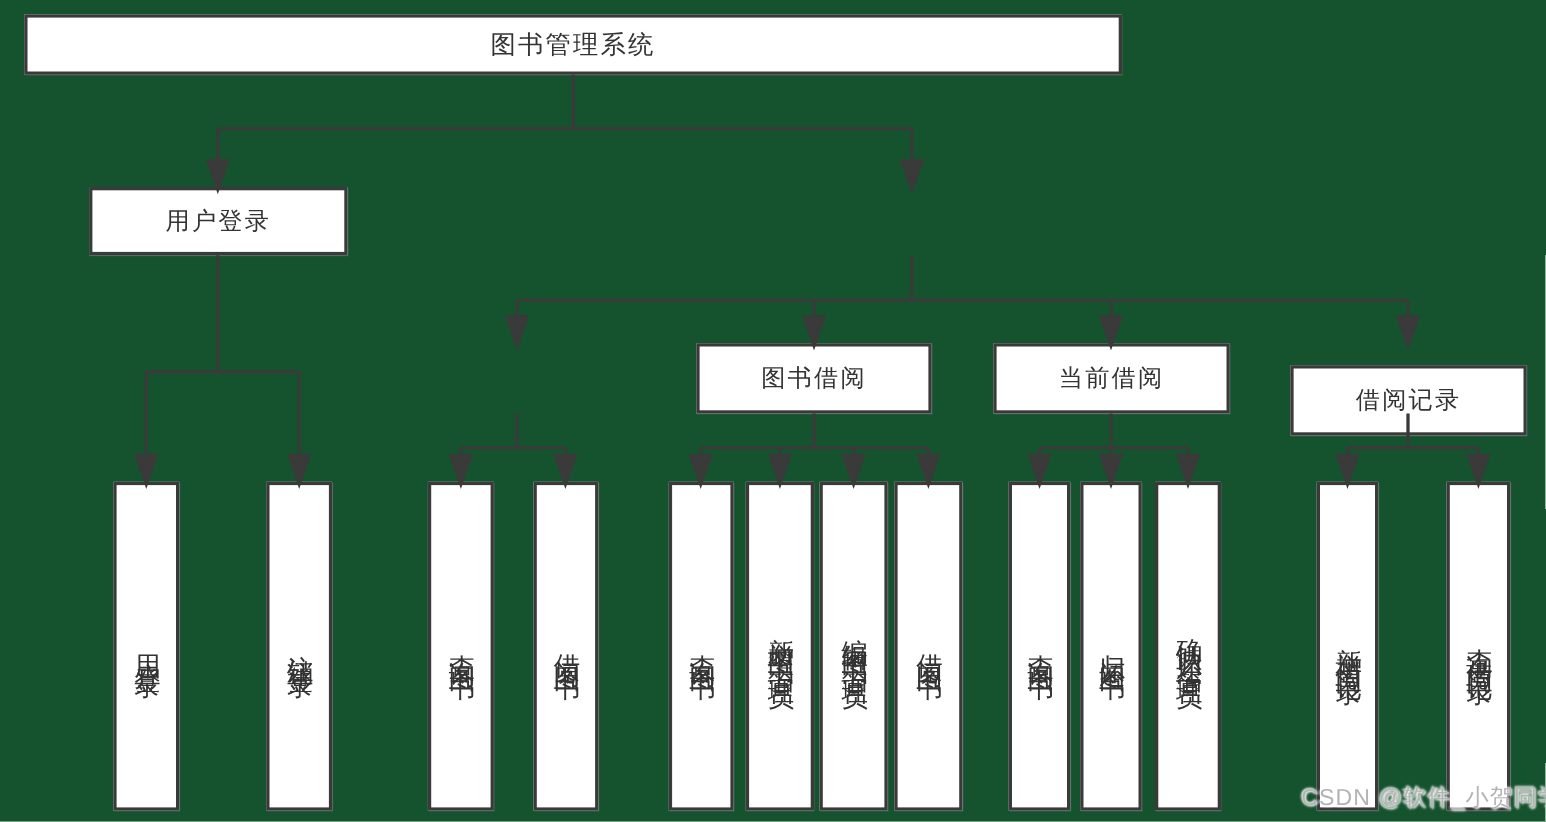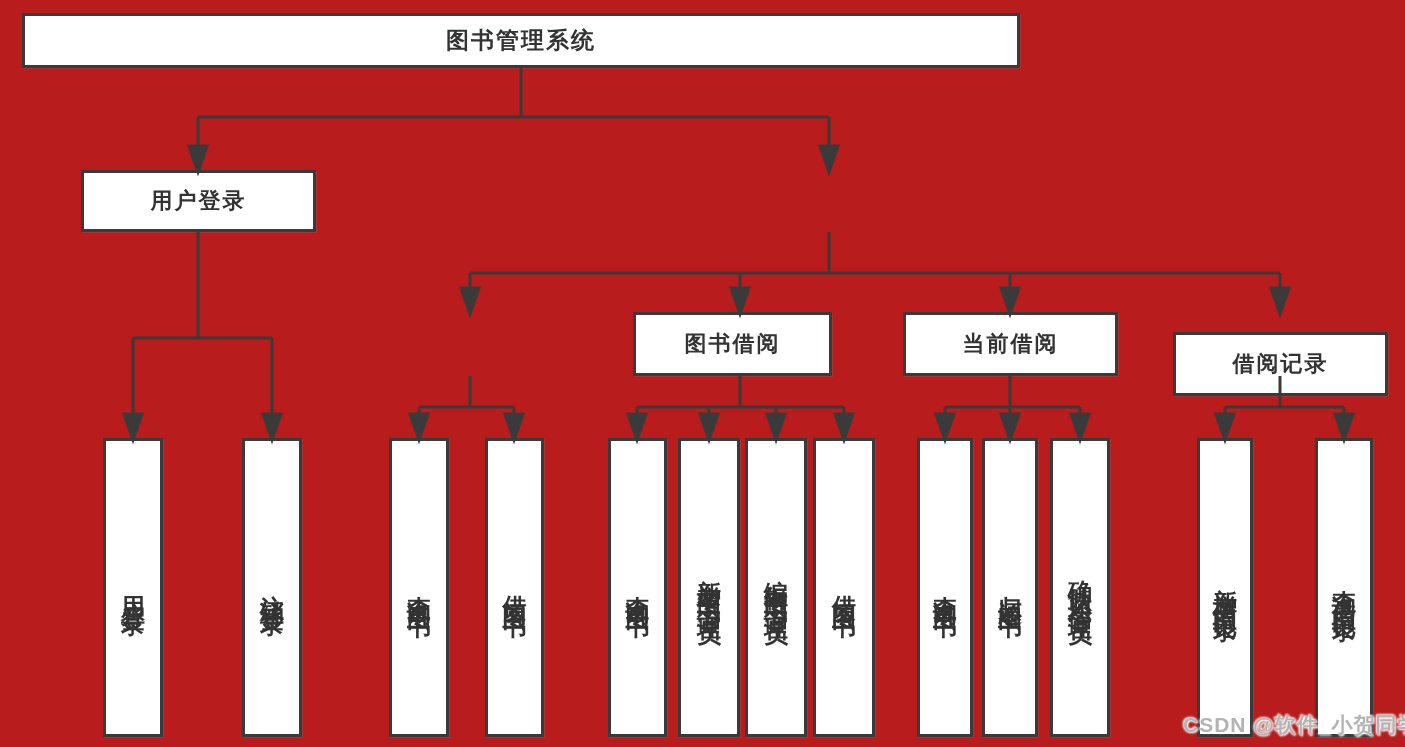--- a/index.html
+++ b/index.html
@@ -5,23 +5,22 @@
   * { margin: 0; padding: 0; box-sizing: border-box; }
   html, body { background: #ffffff; }
   body {
     font-family: "Liberation Sans", "DejaVu Sans", sans-serif;
     color: #333333;
   }
   .canvas {
     position: relative;
     width: 1405px;
     height: 747px;
-    background: #b91c1c;
+    background: #14532d;
     overflow: hidden;
-    font-weight: bold;
   }
   .box {
     position: absolute;
     background: #ffffff;
     border: 3px solid #3a3a3a;
     display: flex;
     align-items: center;
     justify-content: center;
     z-index: 1;
     box-shadow: 1px 1px 0 rgba(120,120,120,0.25);
@@ -68,21 +67,21 @@
 <div class="canvas">
 
   <div class="box root-box" style="left:22px; top:13px; width:998px; height:55px;">
     <span class="hlabel">图书管理系统</span>
   </div>
 
   <div class="box" style="left:81px; top:170px; width:235px; height:62px;">
     <span class="hlabel">用户登录</span>
   </div>
 
-  <div class="box" style="left:633px; top:312px; width:199px; height:64px;">
+  <div class="box" style="left:633px; top:312px; width:214px; height:64px;">
     <span class="hlabel">图书借阅</span>
   </div>
   <div class="box" style="left:903px; top:312px; width:215px; height:64px;">
     <span class="hlabel">当前借阅</span>
   </div>
   <div class="box" style="left:1173px; top:332px; width:215px; height:64px;">
     <span class="hlabel">借阅记录</span>
   </div>
 
   <div class="box leaf" style="left:103px; top:438px; width:60px; height:299px;">

